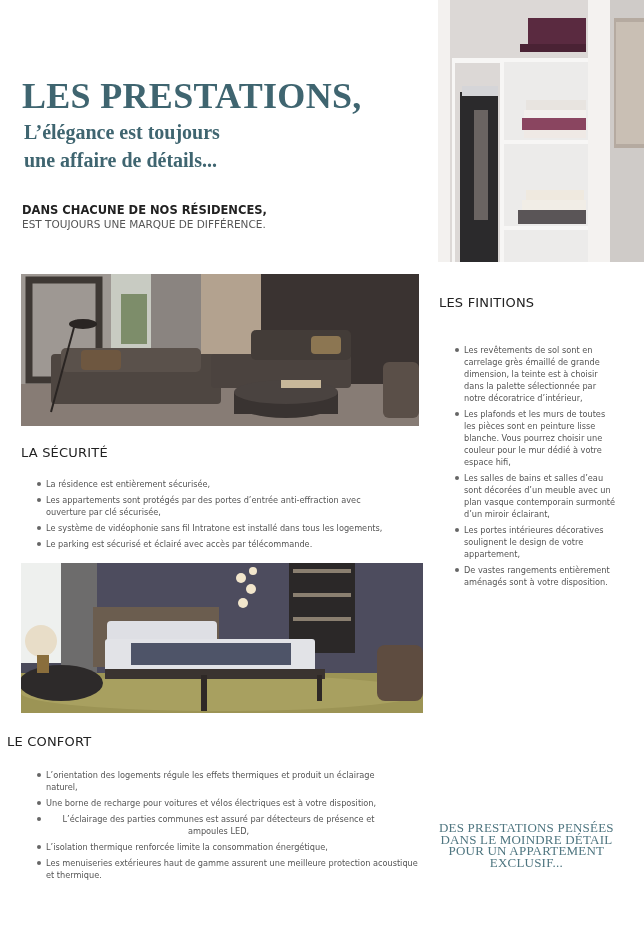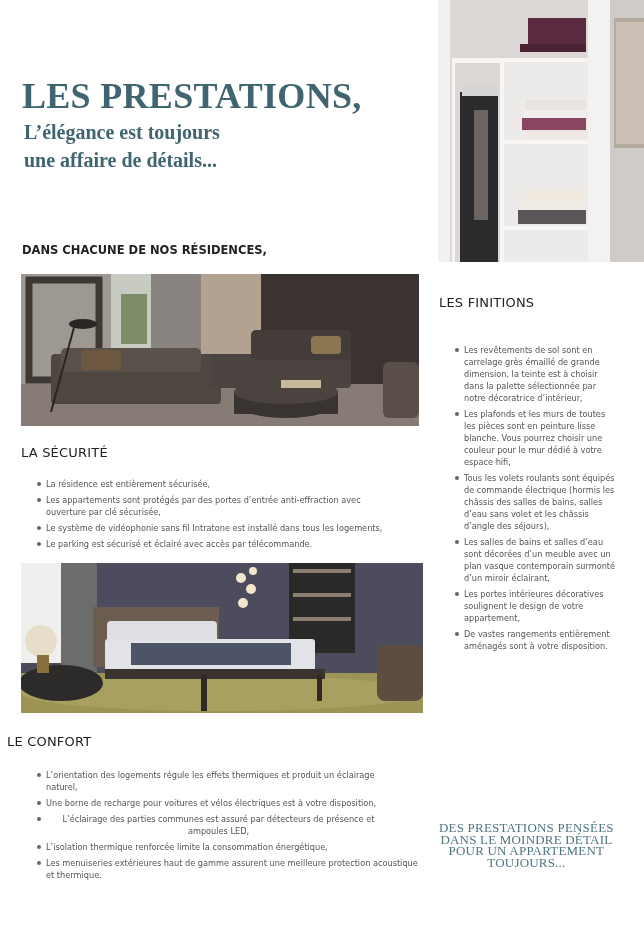--- a/index.html
+++ b/index.html
@@ -2,40 +2,41 @@
 <html><head>
 <meta charset="utf-8">
 <style>
   html,body{margin:0;padding:0;}
   body{width:644px;height:950px;background:#ffffff;position:relative;overflow:hidden;font-family:"DejaVu Sans","Liberation Sans",sans-serif;color:#555;}
   .abs{position:absolute;}
   .title{left:22px;top:76px;font-family:"Liberation Serif","DejaVu Serif",serif;font-weight:bold;font-size:36px;color:#3f6570;letter-spacing:0.3px;line-height:40px;white-space:nowrap;}
   .subtitle{left:24px;top:118px;font-family:"Liberation Serif","DejaVu Serif",serif;font-weight:bold;font-size:20px;color:#3f6570;line-height:28px;}
   .subtitle div{white-space:nowrap;}
   .intro{left:22px;top:203px;font-size:10.5px;line-height:14px;color:#555;}
-  .intro .bold{font-weight:bold;color:#222;font-size:11.5px;margin-top:40px;}
+  .intro .bold{font-weight:bold;color:#222;font-size:11.5px;}
   .photo{overflow:hidden;}
   .h2{font-weight:normal;color:#222;font-size:13px;letter-spacing:0.2px;}
   ul.list{list-style:none;margin:16px;padding:0;font-size:8.2px;color:#555;line-height:12px;}
   ul.list li{position:relative;padding-left:9px;margin-bottom:4px;}
   ul.list li::before{content:"";position:absolute;left:0;top:4px;width:4px;height:4px;border-radius:50%;background:#666;}
   .fin li{margin-bottom:14px;}
   .closing{left:439px;top:822px;font-family:"Liberation Serif","DejaVu Serif",serif;font-weight:normal;font-size:13px;line-height:11.5px;color:#4f7680;letter-spacing:0.2px;text-align:center;}
 </style>
 </head>
 <body>
 
 <div class="abs title">LES PRESTATIONS,</div>
 <div class="abs subtitle">
   <div>L’élégance est toujours</div>
   <div>une affaire de détails...</div>
 </div>
 
 <div class="abs intro">
   <div class="bold">DANS CHACUNE DE NOS RÉSIDENCES,</div>
+  <div>EST TOUJOURS UNE MARQUE DE DIFFÉRENCE.</div>
 </div>
 
 <div class="abs photo" style="left:438px;top:0;width:206px;height:262px;">
   <svg width="206" height="262" viewBox="0 0 206 262">
     <rect width="206" height="262" fill="#e9e6e4"></rect>
     <rect x="0" y="0" width="12" height="262" fill="#f3f1ef"></rect>
     <rect x="12" y="0" width="150" height="262" fill="#dcd8d6"></rect>
     <rect x="150" y="0" width="22" height="262" fill="#f4f2f0"></rect>
     <rect x="172" y="0" width="34" height="262" fill="#cfcbc8"></rect>
     <rect x="176" y="18" width="30" height="130" fill="#b5aaa0"></rect>
@@ -132,24 +133,23 @@
   <li>Une borne de recharge pour voitures et vélos électriques est à votre disposition,</li>
   <li style="width:345px;text-align:center;">L’éclairage des parties communes est assuré par détecteurs de présence et ampoules LED,</li>
   <li>L’isolation thermique renforcée limite la consommation énergétique,</li>
   <li style="width:380px;">Les menuiseries extérieures haut de gamme assurent une meilleure protection acoustique et thermique.</li>
 </ul>
 
 <div class="abs h2" style="left:439px;top:295px;">LES FINITIONS</div>
 <ul class="abs list fin" style="left:439px;top:328px;width:162px;">
   <li>Les revêtements de sol sont en carrelage grès émaillé de grande dimension, la teinte est à choisir dans la palette sélectionnée par notre décoratrice d’intérieur,</li>
   <li>Les plafonds et les murs de toutes les pièces sont en peinture lisse blanche. Vous pourrez choisir une couleur pour le mur dédié à votre espace hifi,</li>
-  <li>Tous les volets roulants sont équipés de commande électrique (hormis les châssis des salles de bains, salles d’eau sans volet et les châssis d’angle des séjours),</li>
   <li>Les salles de bains et salles d’eau sont décorées d’un meuble avec un plan vasque contemporain surmonté d’un miroir éclairant,</li>
   <li>Les portes intérieures décoratives soulignent le design de votre appartement,</li>
   <li>De vastes rangements entièrement aménagés sont à votre disposition.</li>
 </ul>
 
 <div class="abs closing">
   <div>DES PRESTATIONS PENSÉES</div>
   <div>DANS LE MOINDRE DÉTAIL</div>
   <div>POUR UN APPARTEMENT</div>
-  <div>TOUJOURS...</div>
+  <div>EXCLUSIF...</div>
 </div>
 
 </body></html>

